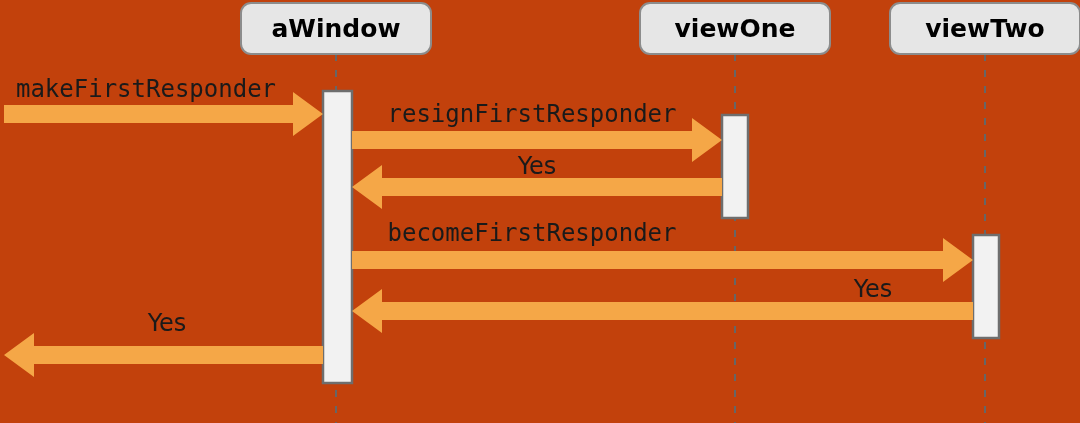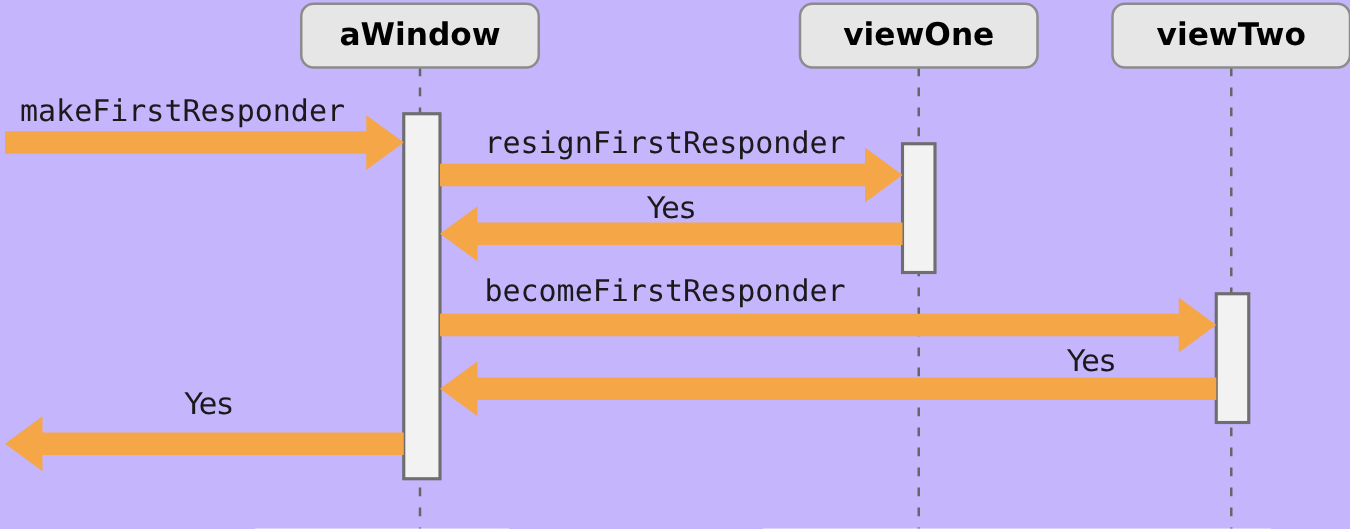--- a/index.html
+++ b/index.html
@@ -7,21 +7,21 @@
     padding: 0;
     background: #ffffff;
   }
   body {
     font-family: "DejaVu Sans", sans-serif;
   }
   #diagram-root {
     position: relative;
     width: 1080px;
     height: 423px;
-    background: #c4b5fd;
+    background: #c2410c;
     overflow: hidden;
   }
   #seq-svg {
     display: block;
     width: 1080px;
     height: 423px;
   }
   .lifeline-box-rect {
     fill: #e6e6e6;
     stroke: #8c8c8c;

